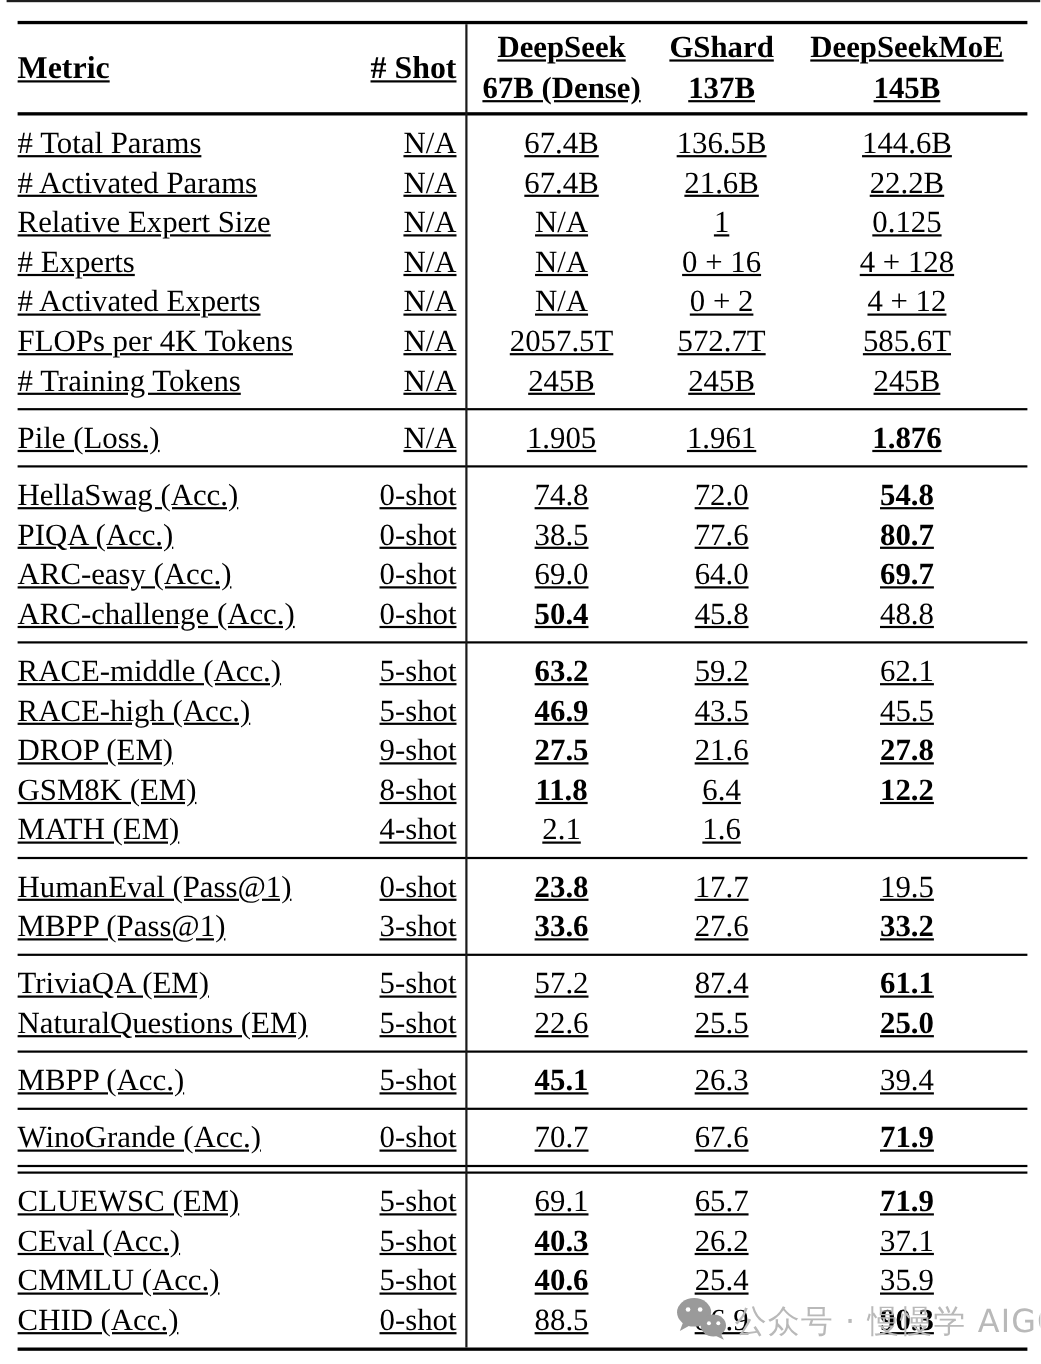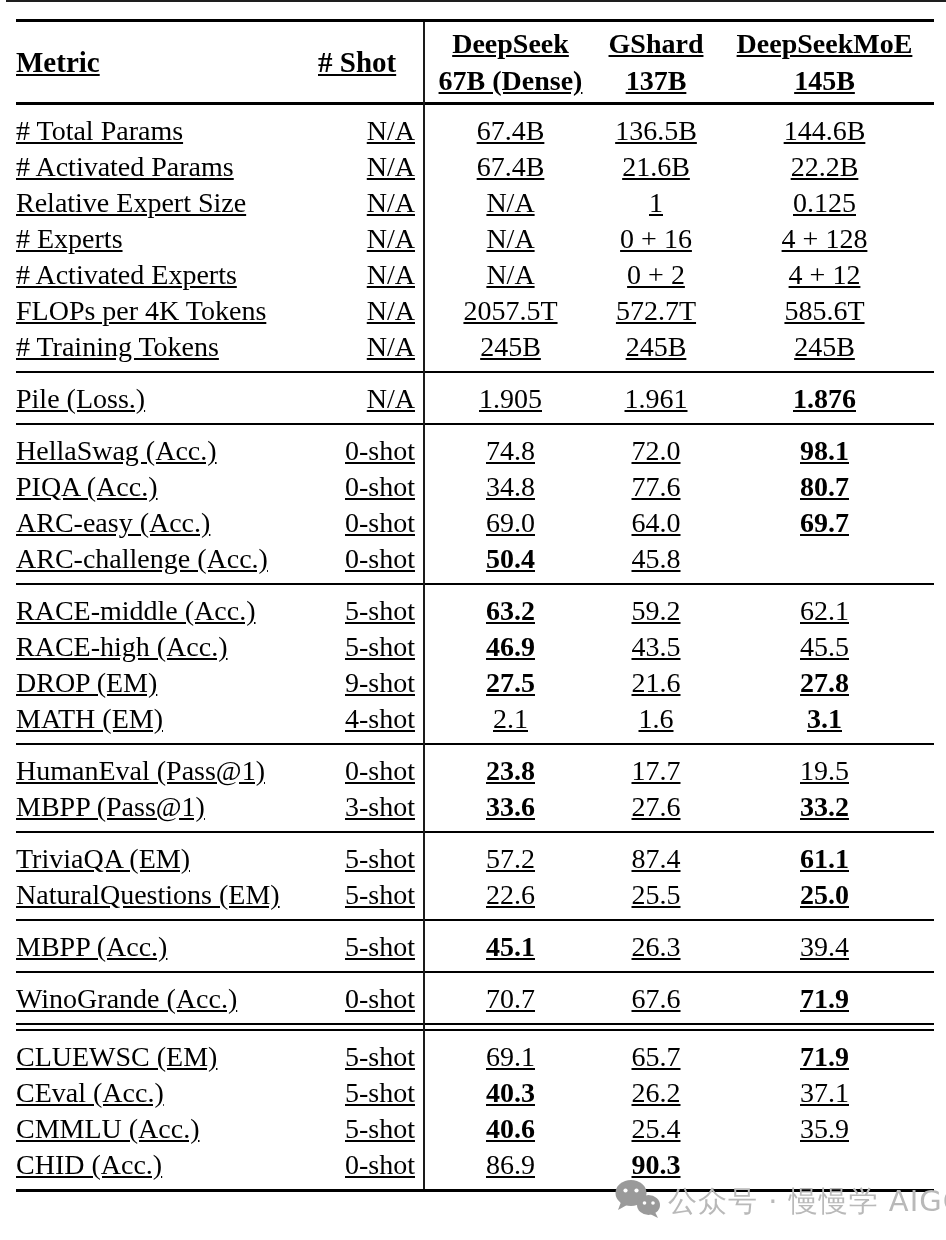--- a/index.html
+++ b/index.html
@@ -11,21 +11,21 @@
   .tbl { position:absolute; left:16px; top:19px; width:918px;text-decoration:underline; }
   .toprule   { height:3px; background:#000; }
   .headrule  { height:3px; background:#000; }
   .midrule   { height:2px; background:#000; }
   .dblgap    { height:4px; }
   .bottomrule{ height:3px; background:#000; }
   .vline { position:absolute; left:407px; top:3px; bottom:3px; width:2px; background:#1a1a1a; }
   .grid { display:grid; grid-template-columns:302px 106px 173px 118px 219px; }
   .header { height:80px; align-items:center; font-weight:bold; }
   .h-metric { font-size:29px; }
-  .h-shot   { font-size:29px; padding-right:9px; }
+  .h-shot   { font-size:29px; text-align:right; padding-right:9px; }
   .h-model  { font-size:28px; text-align:center; line-height:37px; }
   .section  { padding:8px 0 6px 0; }
   .row { height:36px; line-height:36px; font-size:28px; }
   .c-metric { text-align:left; white-space:nowrap; }
   .c-shot   { text-align:right; padding-right:9px; }
   .c-val    { text-align:center; }
   .b { font-weight:bold; }
   .watermark {
     position:absolute; left:612px; top:1180px; height:44px;
     display:flex; align-items:center; gap:6px;
@@ -126,41 +126,42 @@
             <div class="c-val b">1.876</div>
           </div>
         </div>
         <div class="midrule"></div>
         <div class="section">
           <div class="grid row">
             <div class="c-metric">HellaSwag (Acc.)</div>
             <div class="c-shot">0-shot</div>
             <div class="c-val">74.8</div>
             <div class="c-val">72.0</div>
-            <div class="c-val b">98.1</div>
+            <div class="c-val b">54.8</div>
           </div>
           <div class="grid row">
             <div class="c-metric">PIQA (Acc.)</div>
             <div class="c-shot">0-shot</div>
-            <div class="c-val">34.8</div>
+            <div class="c-val">38.5</div>
             <div class="c-val">77.6</div>
             <div class="c-val b">80.7</div>
           </div>
           <div class="grid row">
             <div class="c-metric">ARC-easy (Acc.)</div>
             <div class="c-shot">0-shot</div>
             <div class="c-val">69.0</div>
             <div class="c-val">64.0</div>
             <div class="c-val b">69.7</div>
           </div>
           <div class="grid row">
             <div class="c-metric">ARC-challenge (Acc.)</div>
             <div class="c-shot">0-shot</div>
             <div class="c-val b">50.4</div>
             <div class="c-val">45.8</div>
+            <div class="c-val">48.8</div>
           </div>
         </div>
         <div class="midrule"></div>
         <div class="section">
           <div class="grid row">
             <div class="c-metric">RACE-middle (Acc.)</div>
             <div class="c-shot">5-shot</div>
             <div class="c-val b">63.2</div>
             <div class="c-val">59.2</div>
             <div class="c-val">62.1</div>
@@ -173,25 +174,31 @@
             <div class="c-val">45.5</div>
           </div>
           <div class="grid row">
             <div class="c-metric">DROP (EM)</div>
             <div class="c-shot">9-shot</div>
             <div class="c-val b">27.5</div>
             <div class="c-val">21.6</div>
             <div class="c-val b">27.8</div>
           </div>
           <div class="grid row">
+            <div class="c-metric">GSM8K (EM)</div>
+            <div class="c-shot">8-shot</div>
+            <div class="c-val b">11.8</div>
+            <div class="c-val">6.4</div>
+            <div class="c-val b">12.2</div>
+          </div>
+          <div class="grid row">
             <div class="c-metric">MATH (EM)</div>
             <div class="c-shot">4-shot</div>
             <div class="c-val">2.1</div>
             <div class="c-val">1.6</div>
-            <div class="c-val b">3.1</div>
           </div>
         </div>
         <div class="midrule"></div>
         <div class="section">
           <div class="grid row">
             <div class="c-metric">HumanEval (Pass@1)</div>
             <div class="c-shot">0-shot</div>
             <div class="c-val b">23.8</div>
             <div class="c-val">17.7</div>
             <div class="c-val">19.5</div>
@@ -262,20 +269,21 @@
           <div class="grid row">
             <div class="c-metric">CMMLU (Acc.)</div>
             <div class="c-shot">5-shot</div>
             <div class="c-val b">40.6</div>
             <div class="c-val">25.4</div>
             <div class="c-val">35.9</div>
           </div>
           <div class="grid row">
             <div class="c-metric">CHID (Acc.)</div>
             <div class="c-shot">0-shot</div>
+            <div class="c-val">88.5</div>
             <div class="c-val">86.9</div>
             <div class="c-val b">90.3</div>
           </div>
         </div>
       </div>
 
     <div class="bottomrule"></div>
 
     <div class="vline"></div>
   </div>

